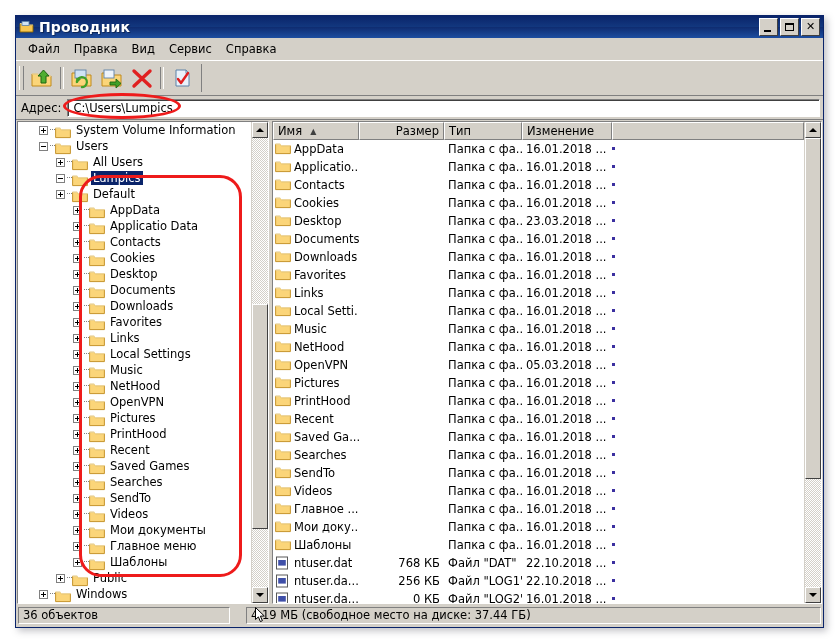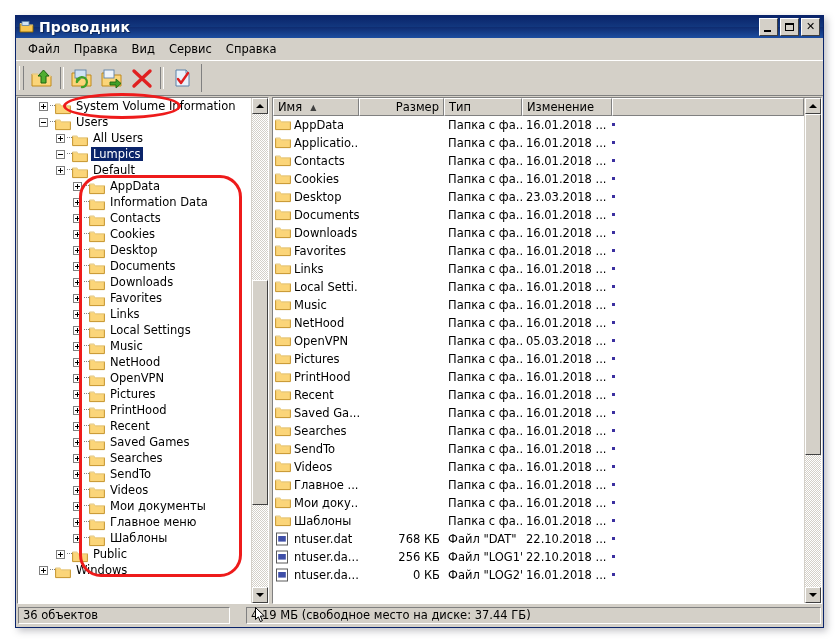--- a/index.html
+++ b/index.html
@@ -482,20 +482,24 @@
         <svg width="24" height="22" viewBox="0 0 24 22">
           <path d="M6 3 L16 3 L19 6.5 L19 19 L6 19 Z" fill="#eaf2fb" stroke="#5d82a8" stroke-width="1"></path>
           <path d="M16 3 L16 6.5 L19 6.5" fill="none" stroke="#5d82a8" stroke-width="1"></path>
           <path d="M8 12 L11 16 L18 6" fill="none" stroke="#e02020" stroke-width="2.4" stroke-linecap="round" stroke-linejoin="round"></path>
         </svg>
       </div>
 
       <div class="tb-right-fill"></div>
     </div>
 
+    <div class="addressbar">
+      <div class="addr-label">Адрес:</div>
+      <div class="addr-field">C:\Users\Lumpics</div>
+    </div>
 
     <div class="main">
 
       <div class="pane tree-pane">
         <div class="pane-inner">
           <div class="tree-scroll" id="tree-scroll">
               <div class="tnode">
                 <div style="width: 21px; flex: 0 0 auto;"></div>
                 <div class="tbox plus"></div>
                 <div class="tdash"></div>
@@ -556,21 +560,21 @@
                 <div class="tnode-lbl">AppData</div>
               </div>
               <div class="tnode">
                 <div style="width: 55px; flex: 0 0 auto;"></div>
                 <div class="tbox plus"></div>
                 <div class="tdash"></div>
                 <div class="tfolder"><svg width="16" height="13" viewBox="0 0 16 13">
                     <path d="M0.6 2.2 L5.2 2.2 L6.5 3.8 L15.4 3.8 L15.4 11.6 L0.6 11.6 Z" fill="#fbd579" stroke="#c08a1c" stroke-width="0.9"></path>
                     <path d="M0.6 2.2 L5.2 2.2 L6.5 3.8 L15.4 3.8" fill="none" stroke="#fff3c8" stroke-width="0.8"></path>
                   </svg></div>
-                <div class="tnode-lbl">Information Data</div>
+                <div class="tnode-lbl">Applicatio Data</div>
               </div>
               <div class="tnode">
                 <div style="width: 55px; flex: 0 0 auto;"></div>
                 <div class="tbox plus"></div>
                 <div class="tdash"></div>
                 <div class="tfolder"><svg width="16" height="13" viewBox="0 0 16 13">
                     <path d="M0.6 2.2 L5.2 2.2 L6.5 3.8 L15.4 3.8 L15.4 11.6 L0.6 11.6 Z" fill="#fbd579" stroke="#c08a1c" stroke-width="0.9"></path>
                     <path d="M0.6 2.2 L5.2 2.2 L6.5 3.8 L15.4 3.8" fill="none" stroke="#fff3c8" stroke-width="0.8"></path>
                   </svg></div>
                 <div class="tnode-lbl">Contacts</div>

